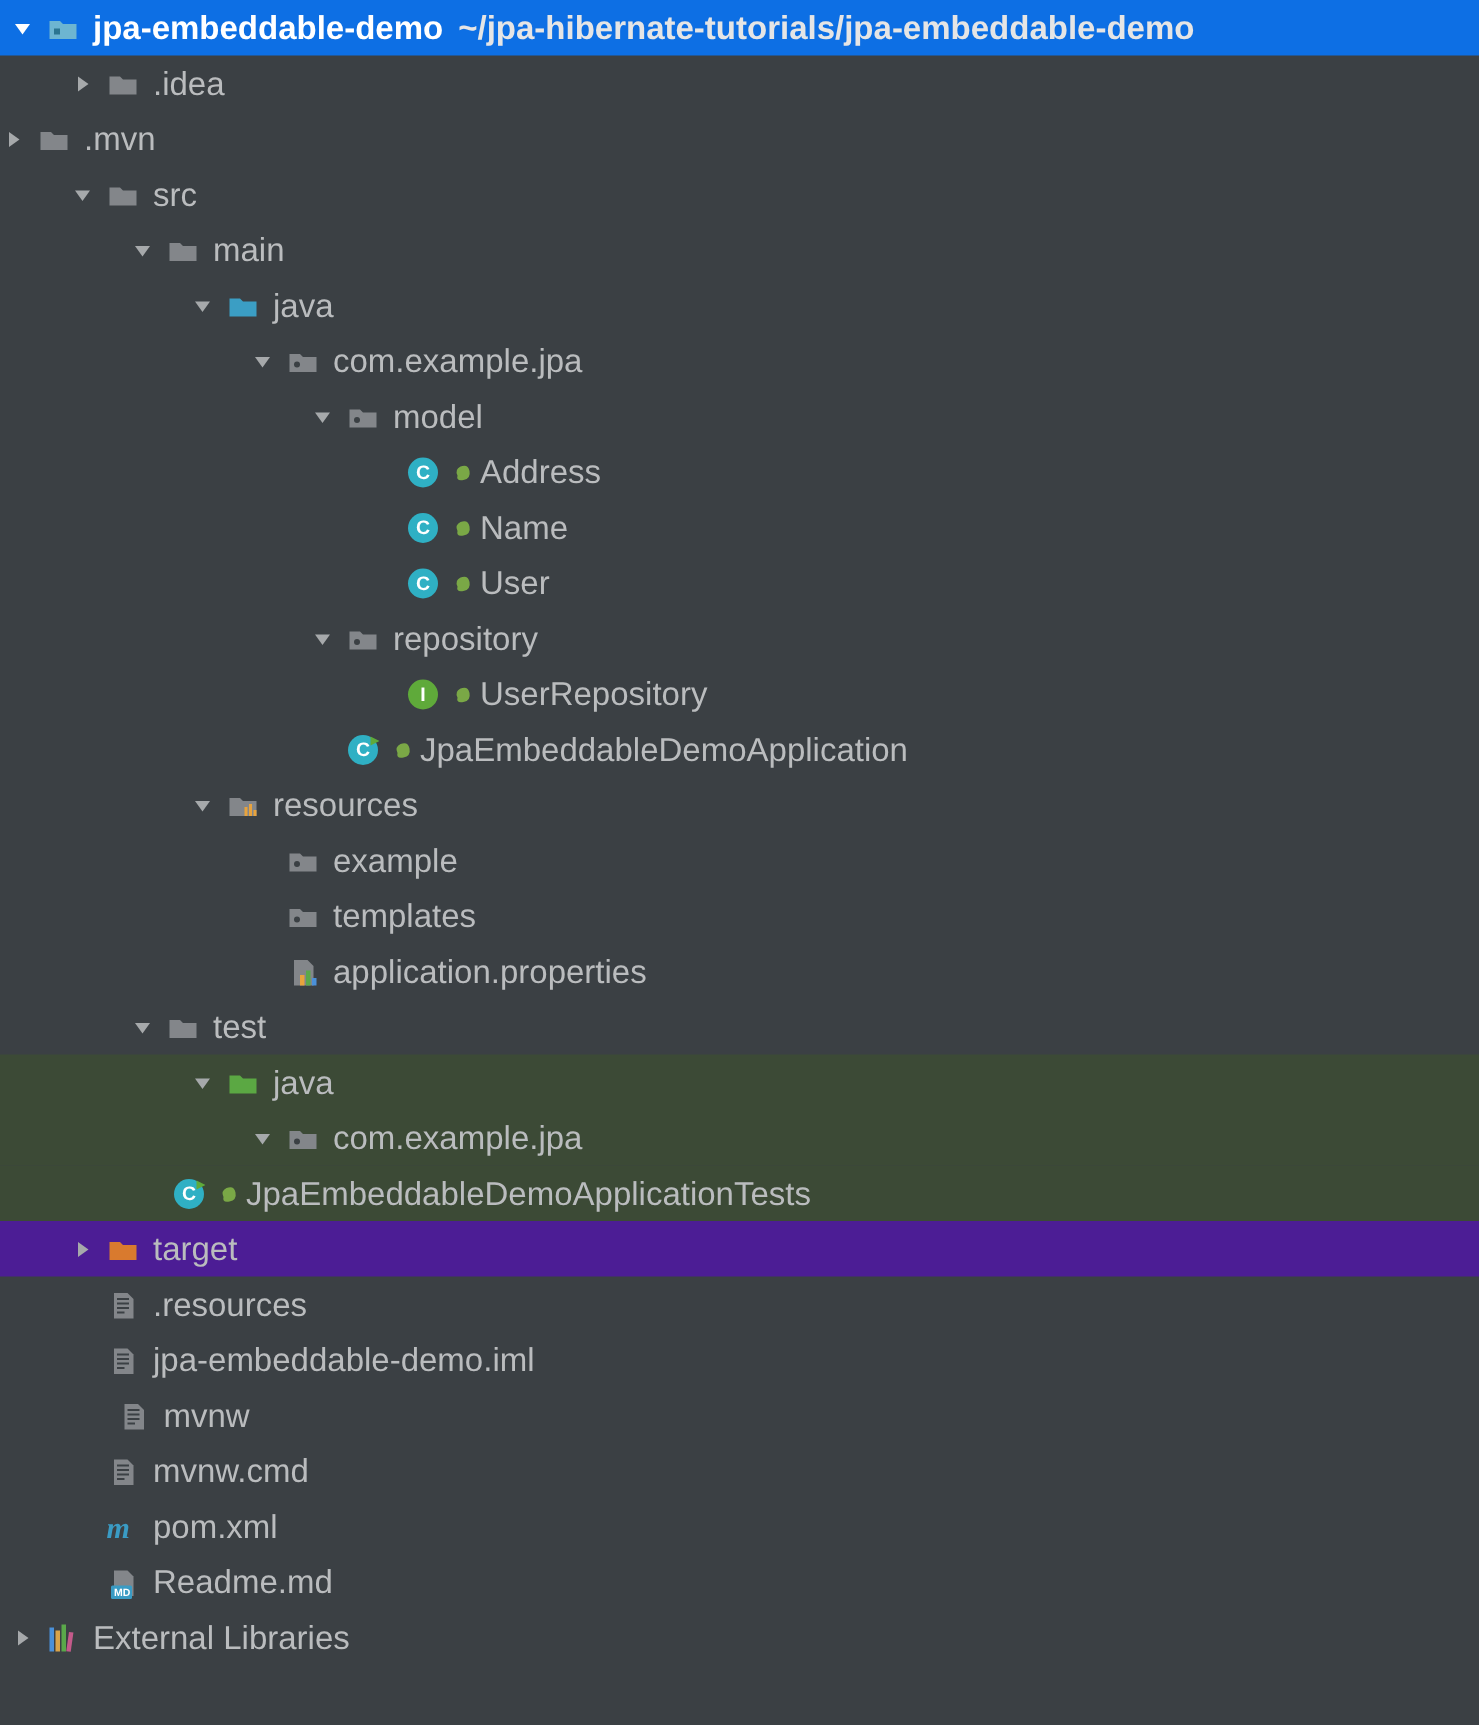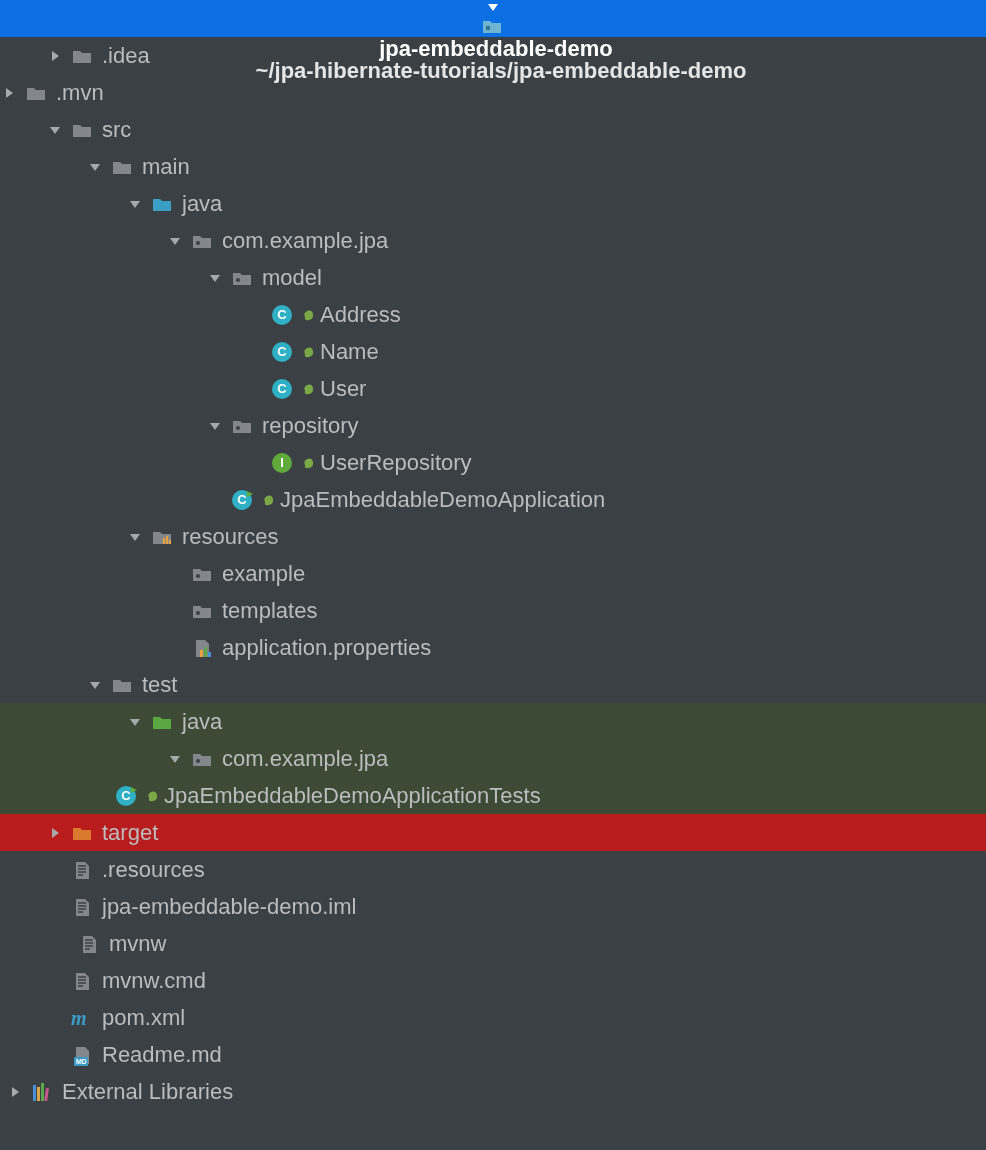--- a/index.html
+++ b/index.html
@@ -16,26 +16,25 @@
   .row {
     display: flex;
     align-items: center;
     height: 37px;
     white-space: nowrap;
   }
   .row.header {
     background: #0d6fe4;
     color: #fff;
     height: 37px;
-    flex-direction: column;
   }
   .row.header .proj-name { font-weight: 700; }
   .row.header .proj-path { color: #e5e5e5; margin-left: 10px; font-weight: 700; }
   .row.green-bg { background: #3c4a36; }
-  .row.brown-bg { background: #b91c1c; align-items: center; }
+  .row.brown-bg { background: #4c1d95; align-items: center; }
   .arrow {
     width: 18px;
     display: inline-flex;
     justify-content: center;
     align-items: center;
     margin-right: 6px;
   }
   .arrow svg { width: 14px; height: 14px; }
   .arrow.blank { visibility: hidden; }
   .icon {

